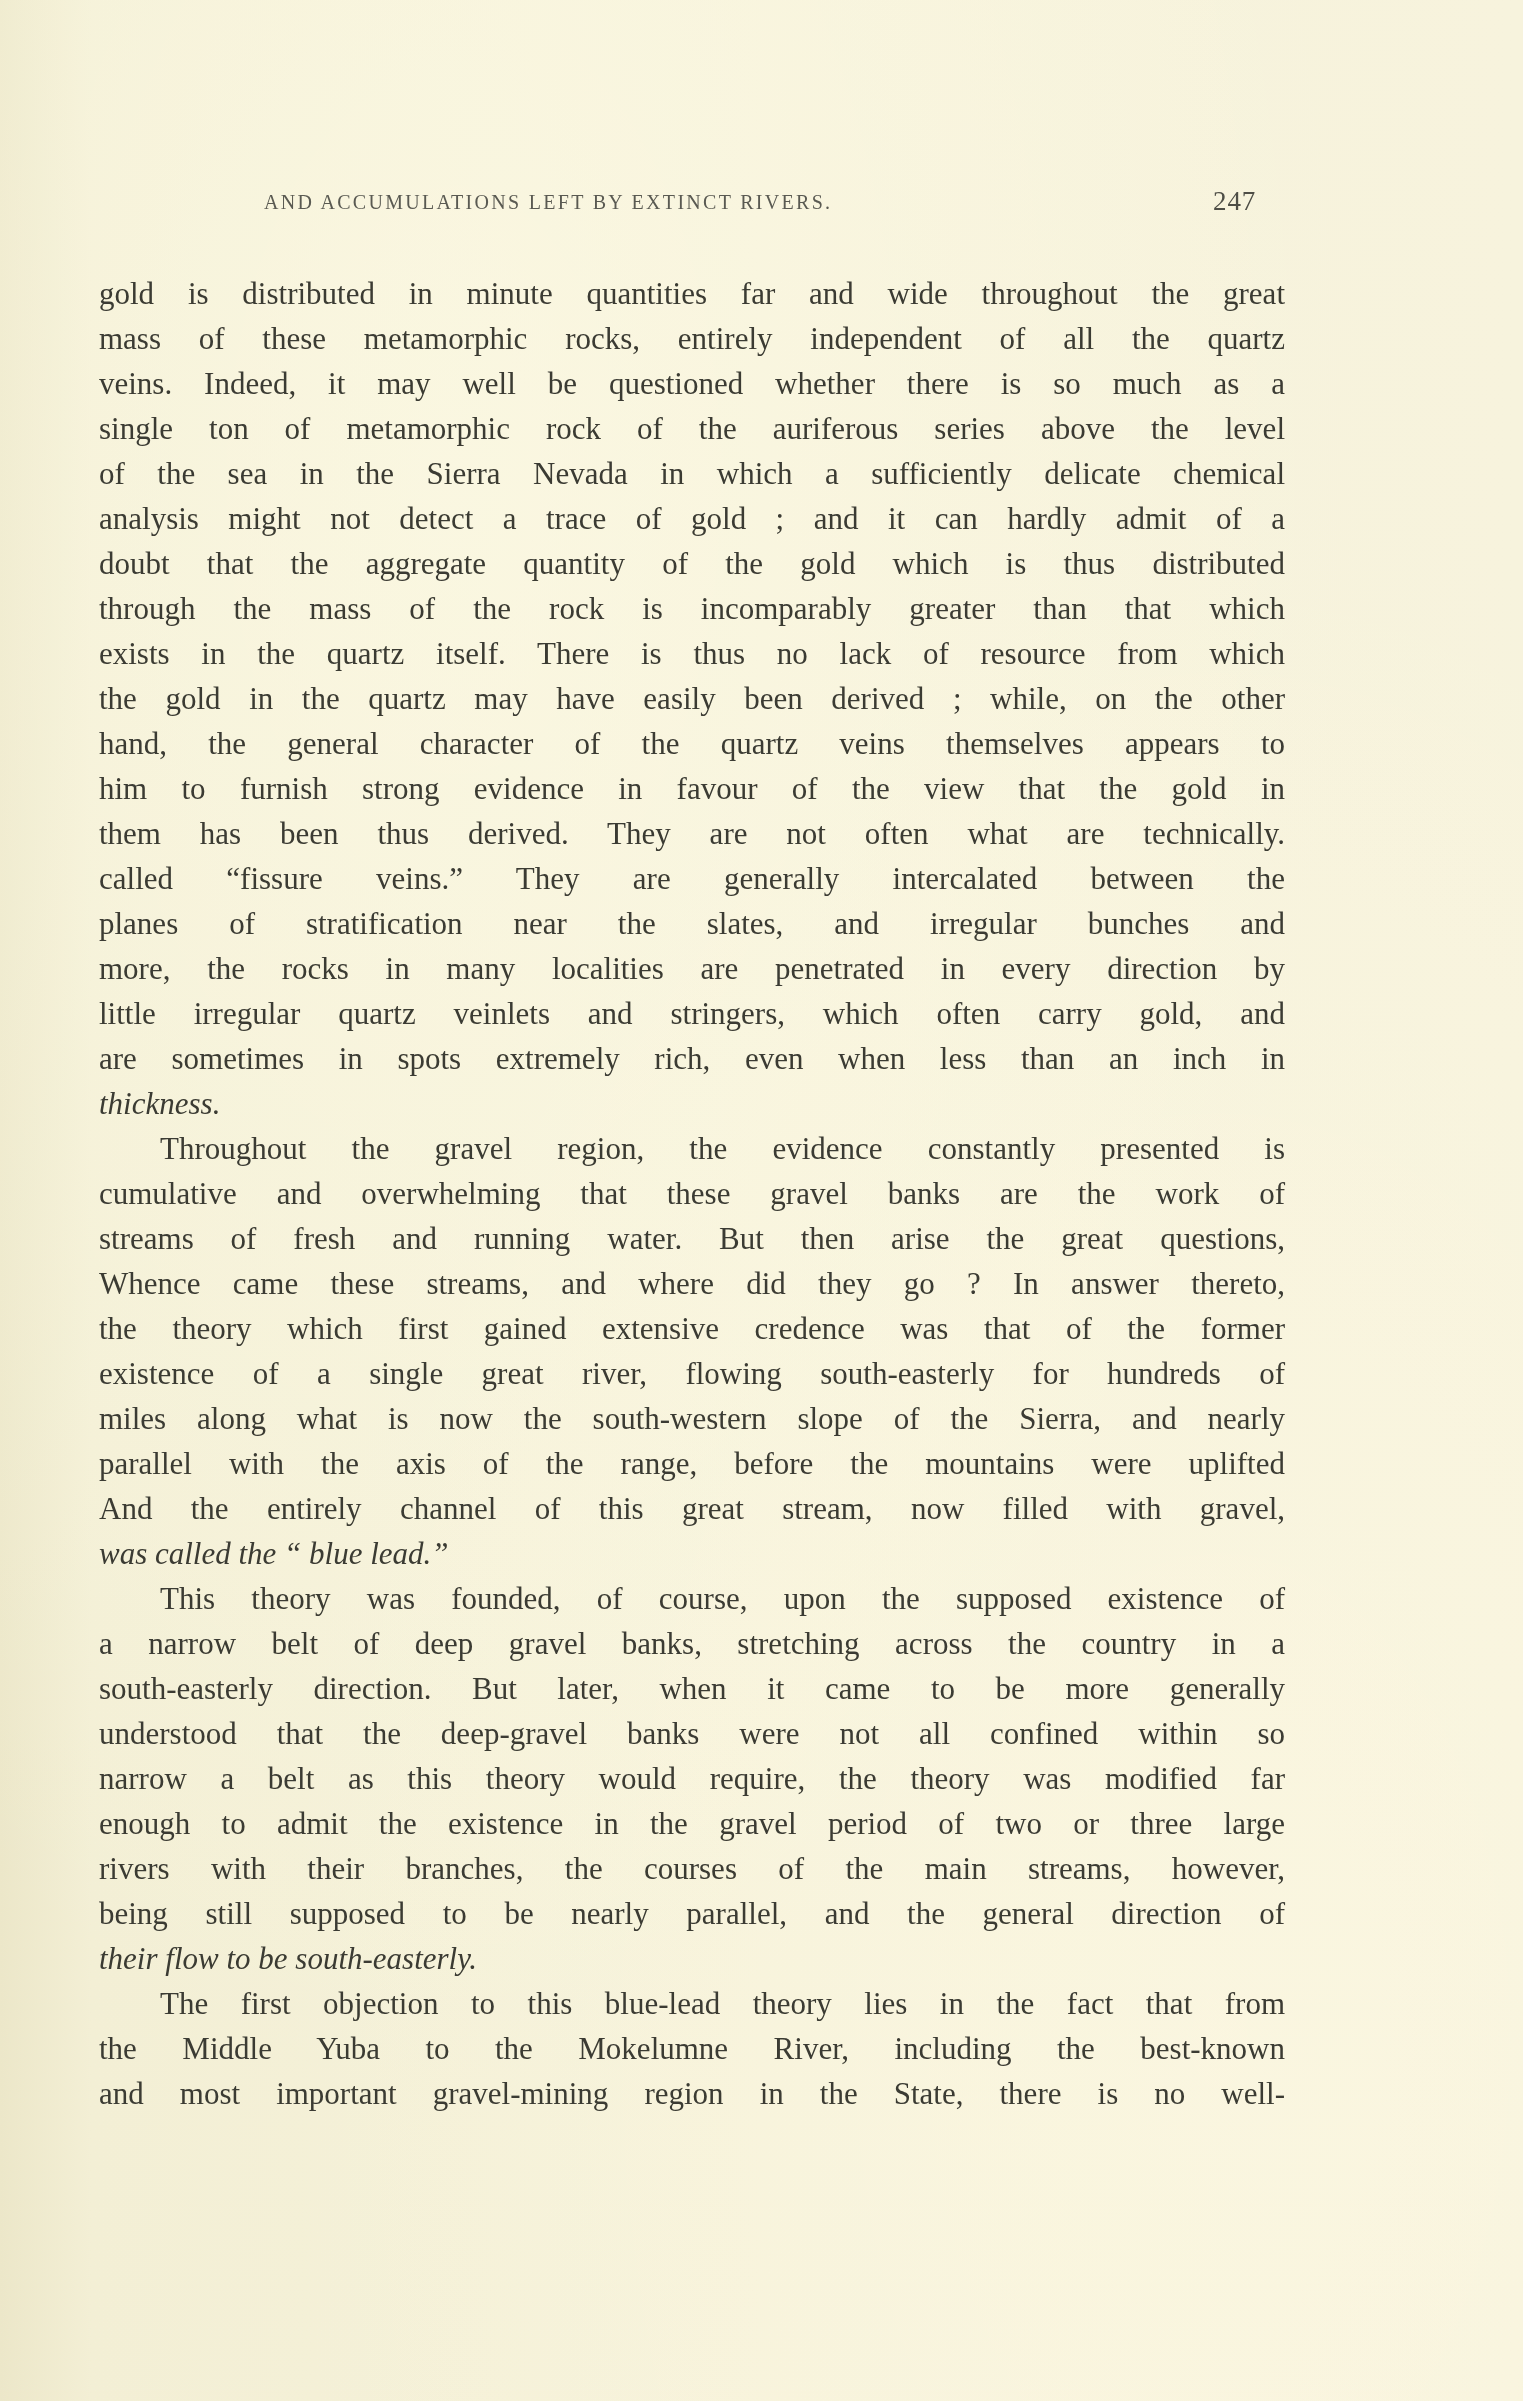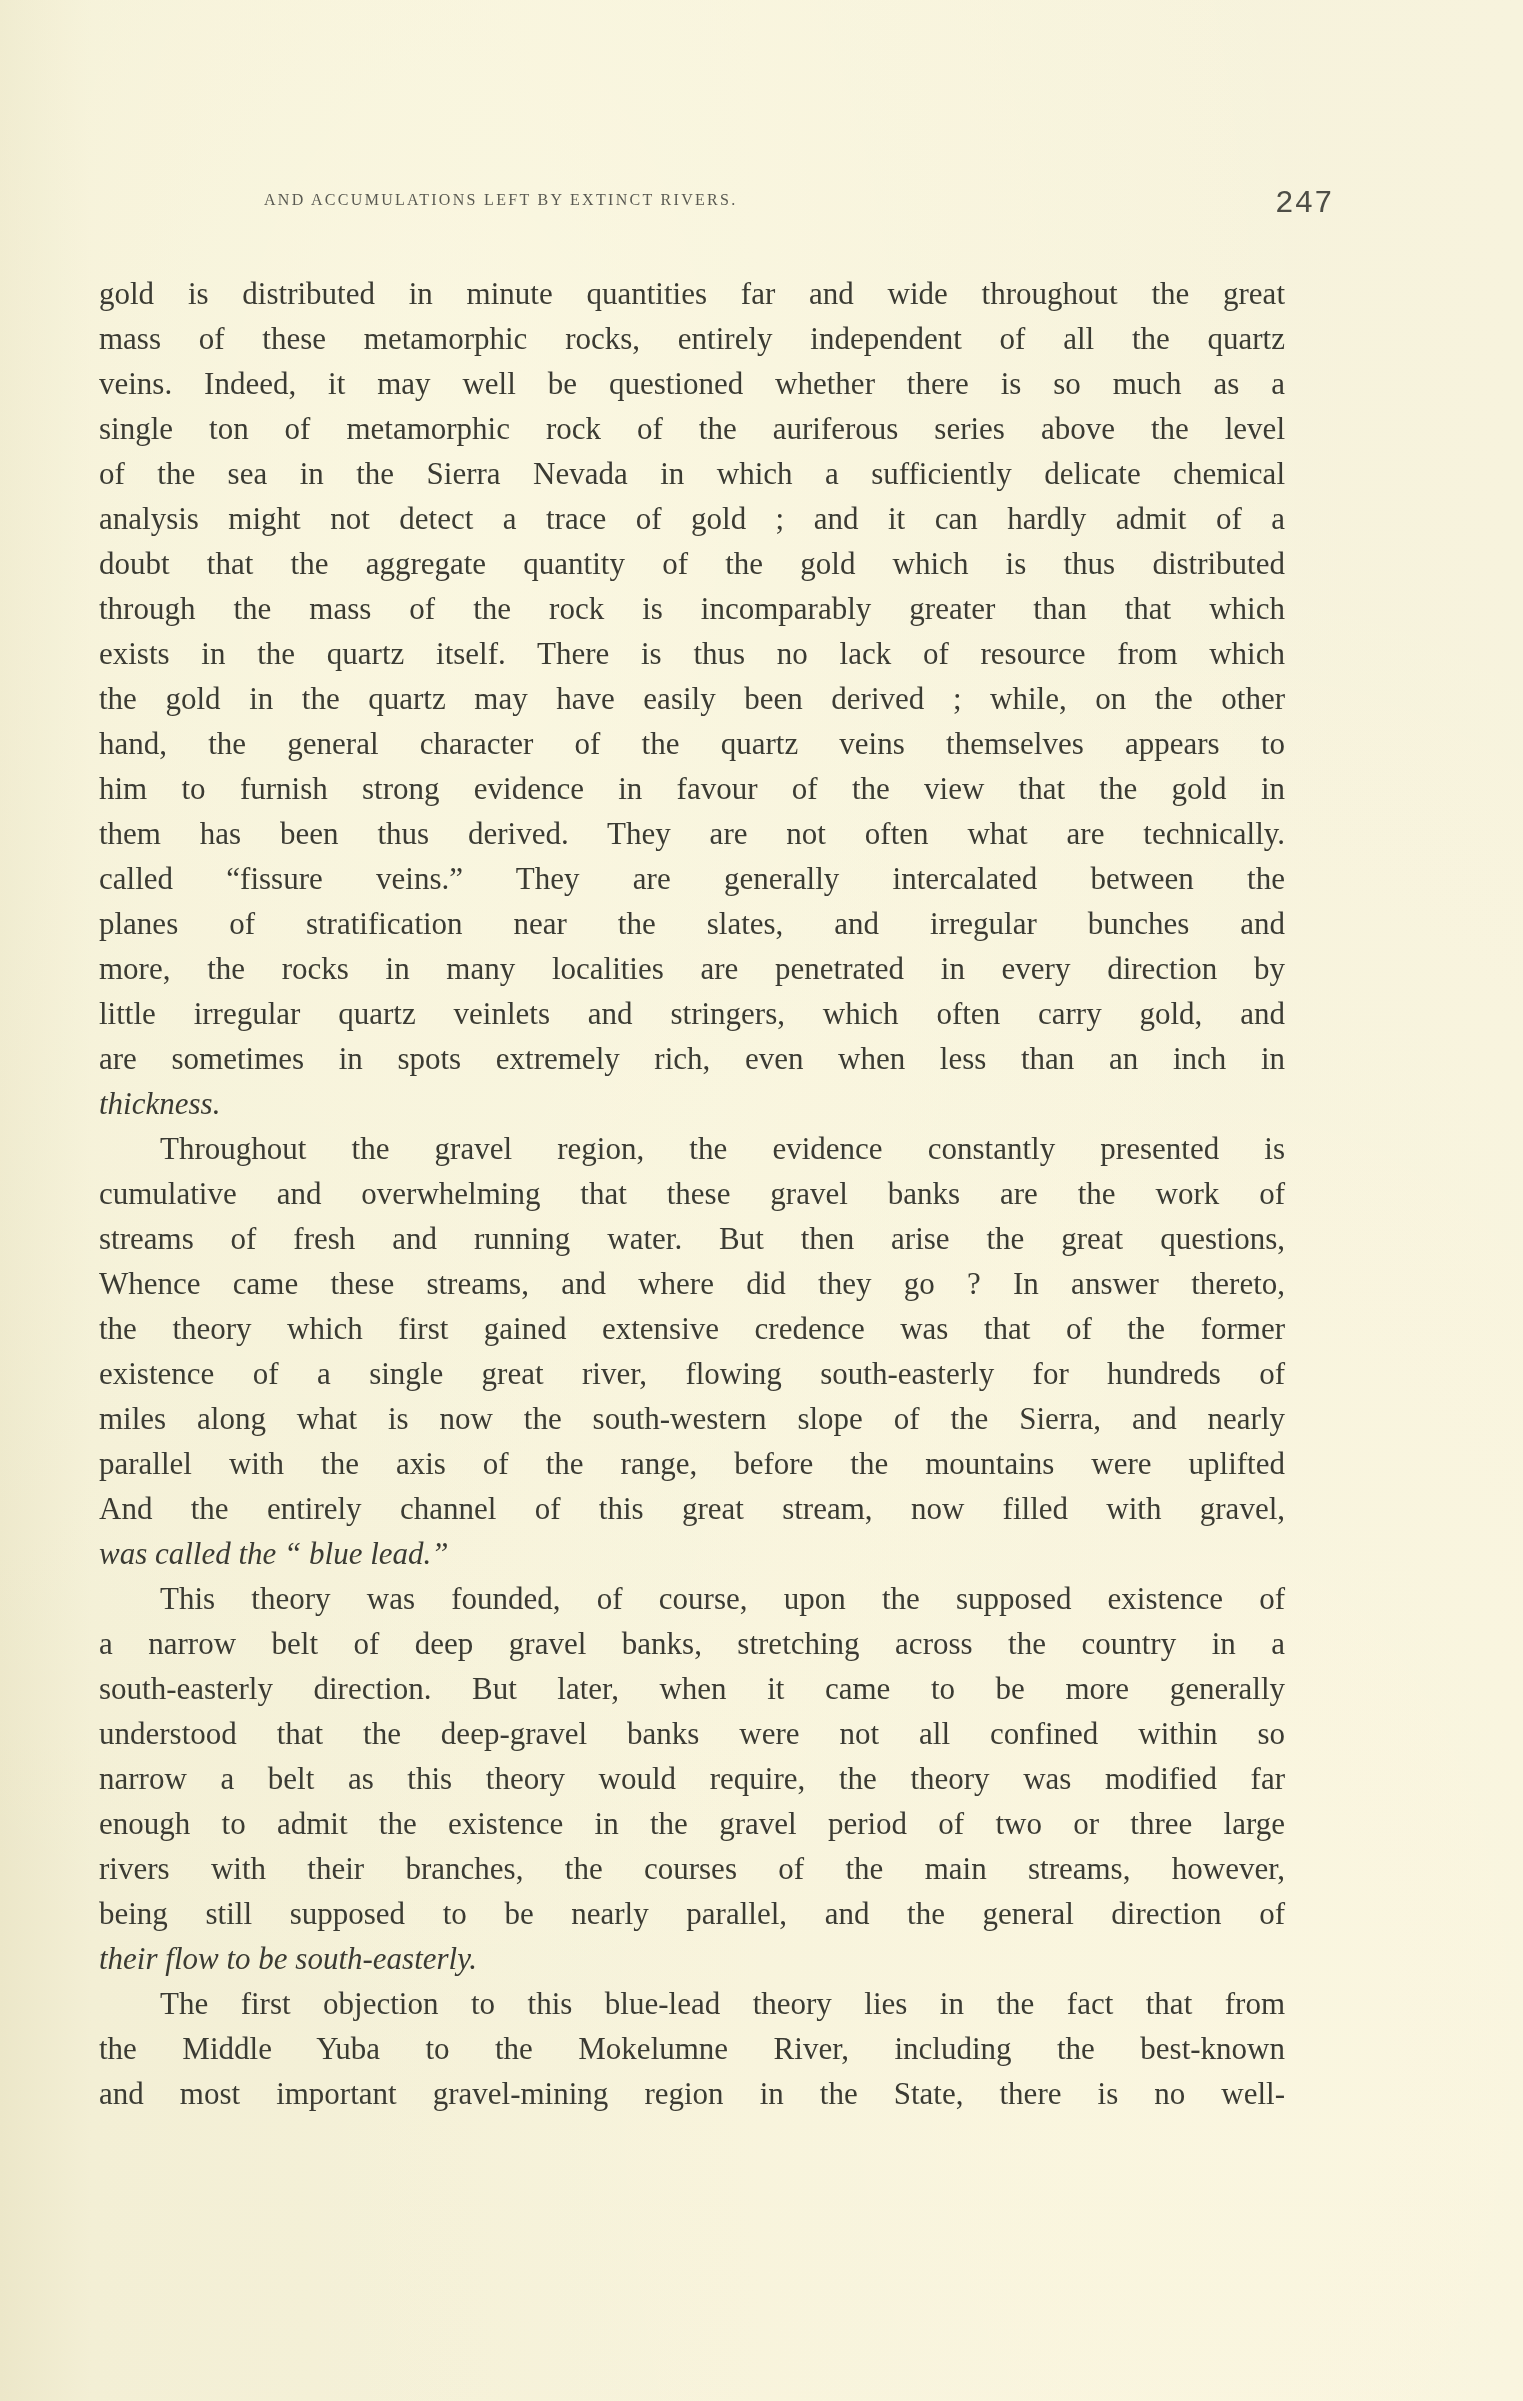--- a/index.html
+++ b/index.html
@@ -28,33 +28,32 @@
     position: absolute;
     top: 186px;
     left: 264px;
     width: 1028px;
     height: 44px;
   }
   .running-title {
     position: absolute;
     left: 0;
     top: 5.3px;
-    font-size: 16px;
+    font-size: 20px;
     letter-spacing: 2.3px;
     color: #5a5a52;
     white-space: nowrap;
   }
   .page-number {
     position: absolute;
-    left: 1011px;
+    left: 949px;
     top: 0;
-    font-size: 31px;
+    font-size: 27px;
     color: #4e4e46;
     letter-spacing: 0.9px;
-    font-family: Liberation Mono, monospace;
   }
   .text-block {
     position: absolute;
     left: 99px;
     top: 271px;
     width: 1186px;
   }
   .line {
     height: 45px;
     line-height: 45px;

